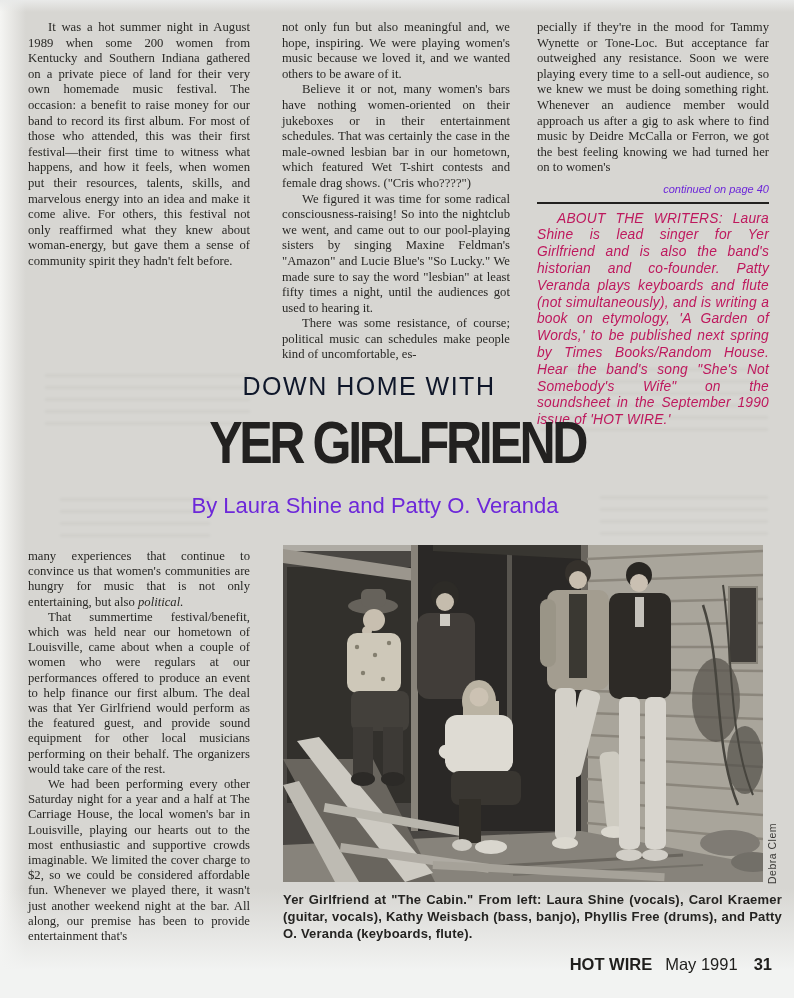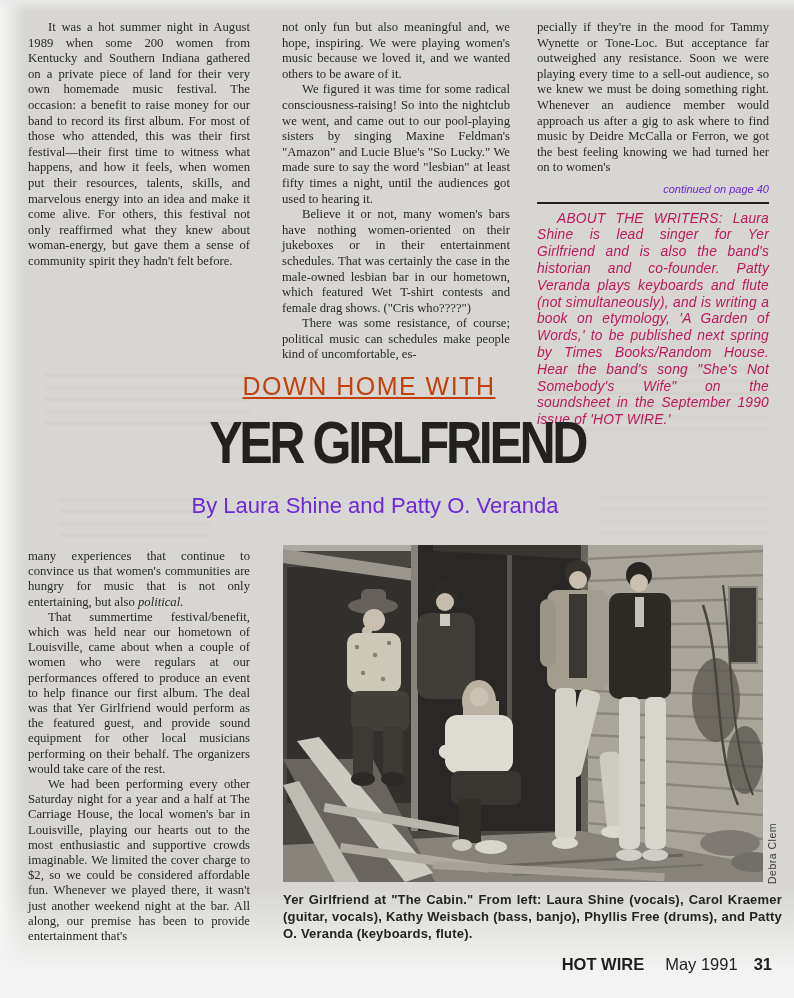--- a/index.html
+++ b/index.html
@@ -32,62 +32,62 @@
 
   .continued { font-family:"Liberation Sans",sans-serif; font-style:italic;
     font-size:11px; text-align:right; text-indent:0; margin-top:6px; color:#6d28d9; }
   .rule { border:0; border-top:2.5px solid #22211f; margin-top:4px; }
   .about { font-family:"Liberation Sans",sans-serif; font-style:italic;
     font-size:13.8px; line-height:16.8px; margin-top:7px; text-align:justify;
     text-indent:0; color:#be185d; letter-spacing:.2px; }
 
   .headline { position:absolute; left:40px; top:372px; width:714px; text-align:center;
     font-family:"Liberation Sans",sans-serif; color:#2b2a28; }
-  .kicker { font-size:25px; letter-spacing:1.5px; transform:translateX(-28px); color:#c2410c;text-decoration:underline; }
+  .kicker { font-size:25px; letter-spacing:1.5px; transform:translateX(-28px); color:#0f172a; }
   .title { margin-top:4px; font-weight:bold; font-size:59px; line-height:76px;
     letter-spacing:-4px; white-space:nowrap; color:#222120; }
   .title-inner { display:inline-block; transform:scaleX(.85); transform-origin:center; }
   .byline { margin-top:12px; font-size:22px; transform:translateX(-22px); color:#6d28d9; }
 
   .photo { position:absolute; left:283px; top:545px; width:480px; height:337px; }
   .photo svg { display:block; width:100%; height:100%; }
 
   .credit { position:absolute; left:766px; top:790px; width:15px; height:94px;
     font-family:"Liberation Sans",sans-serif; font-size:10.5px; letter-spacing:.5px;
     color:#3b3a37; writing-mode:vertical-rl; transform:rotate(180deg); }
 
   .caption { position:absolute; left:283px; top:891px; width:499px;
     font-family:"Liberation Sans",sans-serif; font-weight:bold; font-size:13px;
     line-height:17.2px; text-align:justify; color:#242321; letter-spacing:.2px; }
 
   .footer { position:absolute; right:22px; top:955px;
     font-family:"Liberation Sans",sans-serif; font-size:16.5px; color:#1f1e1c; }
   .footer .mag { font-weight:bold; }
-  .footer .issue { margin-left:21px; }
+  .footer .issue { margin-left:13px; }
   .footer .num { font-weight:bold; margin-left:16px; }
 </style>
 </head>
 <body>
 
 <div class="scan-edge-left"></div>
 <div class="scan-edge-bottom"></div>
 <div class="scan-edge-top"></div>
 <div class="ghost" style="left:45px;top:374px;width:205px;height:52px;"></div>
 <div class="ghost" style="left:540px;top:368px;width:228px;height:72px;"></div>
 <div class="ghost" style="left:60px;top:498px;width:150px;height:42px;"></div>
 <div class="ghost" style="left:600px;top:496px;width:168px;height:48px;"></div>
 
 <div class="col c1">
   <p>It was a hot summer night in August 1989 when some 200 women from Kentucky and Southern Indiana gathered on a private piece of land for their very own homemade music festival. The occasion: a benefit to raise money for our band to record its first album. For most of those who attended, this was their first festival—their first time to witness what happens, and how it feels, when women put their resources, talents, skills, and marvelous energy into an idea and make it come alive. For others, this festival not only reaffirmed what they knew about woman-energy, but gave them a sense of community spirit they hadn't felt before.</p>
 </div>
 
 <div class="col c2">
   <p class="noindent">not only fun but also meaningful and, we hope, inspiring. We were playing women's music because we loved it, and we wanted others to be aware of it.</p>
+  <p>Believe it or not, many women's bars have nothing women-oriented on their jukeboxes or in their entertainment schedules. That was certainly the case in the male-owned lesbian bar in our hometown, which featured Wet T-shirt contests and female drag shows. ("Cris who????")</p>
   <p>We figured it was time for some radical consciousness-raising! So into the nightclub we went, and came out to our pool-playing sisters by singing Maxine Feldman's "Amazon" and Lucie Blue's "So Lucky." We made sure to say the word "lesbian" at least fifty times a night, until the audiences got used to hearing it.</p>
-  <p>Believe it or not, many women's bars have nothing women-oriented on their jukeboxes or in their entertainment schedules. That was certainly the case in the male-owned lesbian bar in our hometown, which featured Wet T-shirt contests and female drag shows. ("Cris who????")</p>
   <p>There was some resistance, of course; political music can schedules make people kind of uncomfortable, es-</p>
 </div>
 
 <div class="col c3">
   <p class="noindent">pecially if they're in the mood for Tammy Wynette or Tone-Loc. But acceptance far outweighed any resistance. Soon we were playing every time to a sell-out audience, so we knew we must be doing something right. Whenever an audience member would approach us after a gig to ask where to find music by Deidre McCalla or Ferron, we got the best feeling knowing we had turned her on to women's</p>
   <p class="continued">continued on page 40</p>
   <div class="rule"></div>
   <p class="about">ABOUT THE WRITERS: Laura Shine is lead singer for Yer Girlfriend and is also the band's historian and co-founder. Patty Veranda plays keyboards and flute (not simultaneously), and is writing a book on etymology, 'A Garden of Words,' to be published next spring by Times Books/Random House. Hear the band's song "She's Not Somebody's Wife" on the soundsheet in the September 1990 issue of 'HOT WIRE.'</p>
 </div>
 

